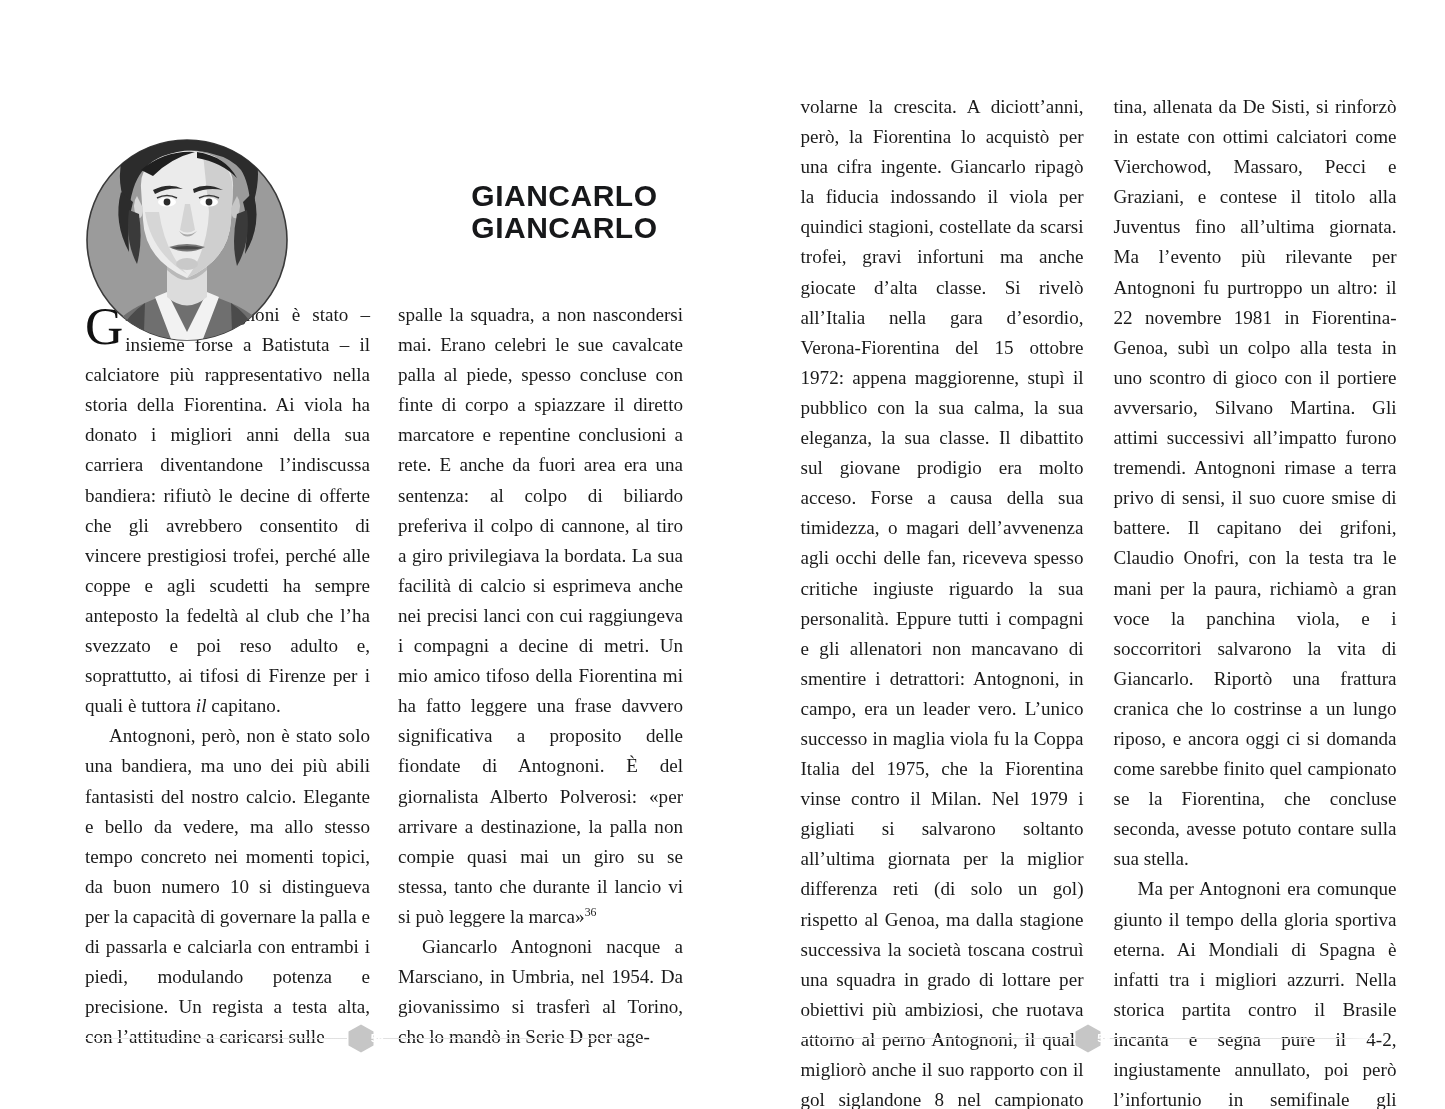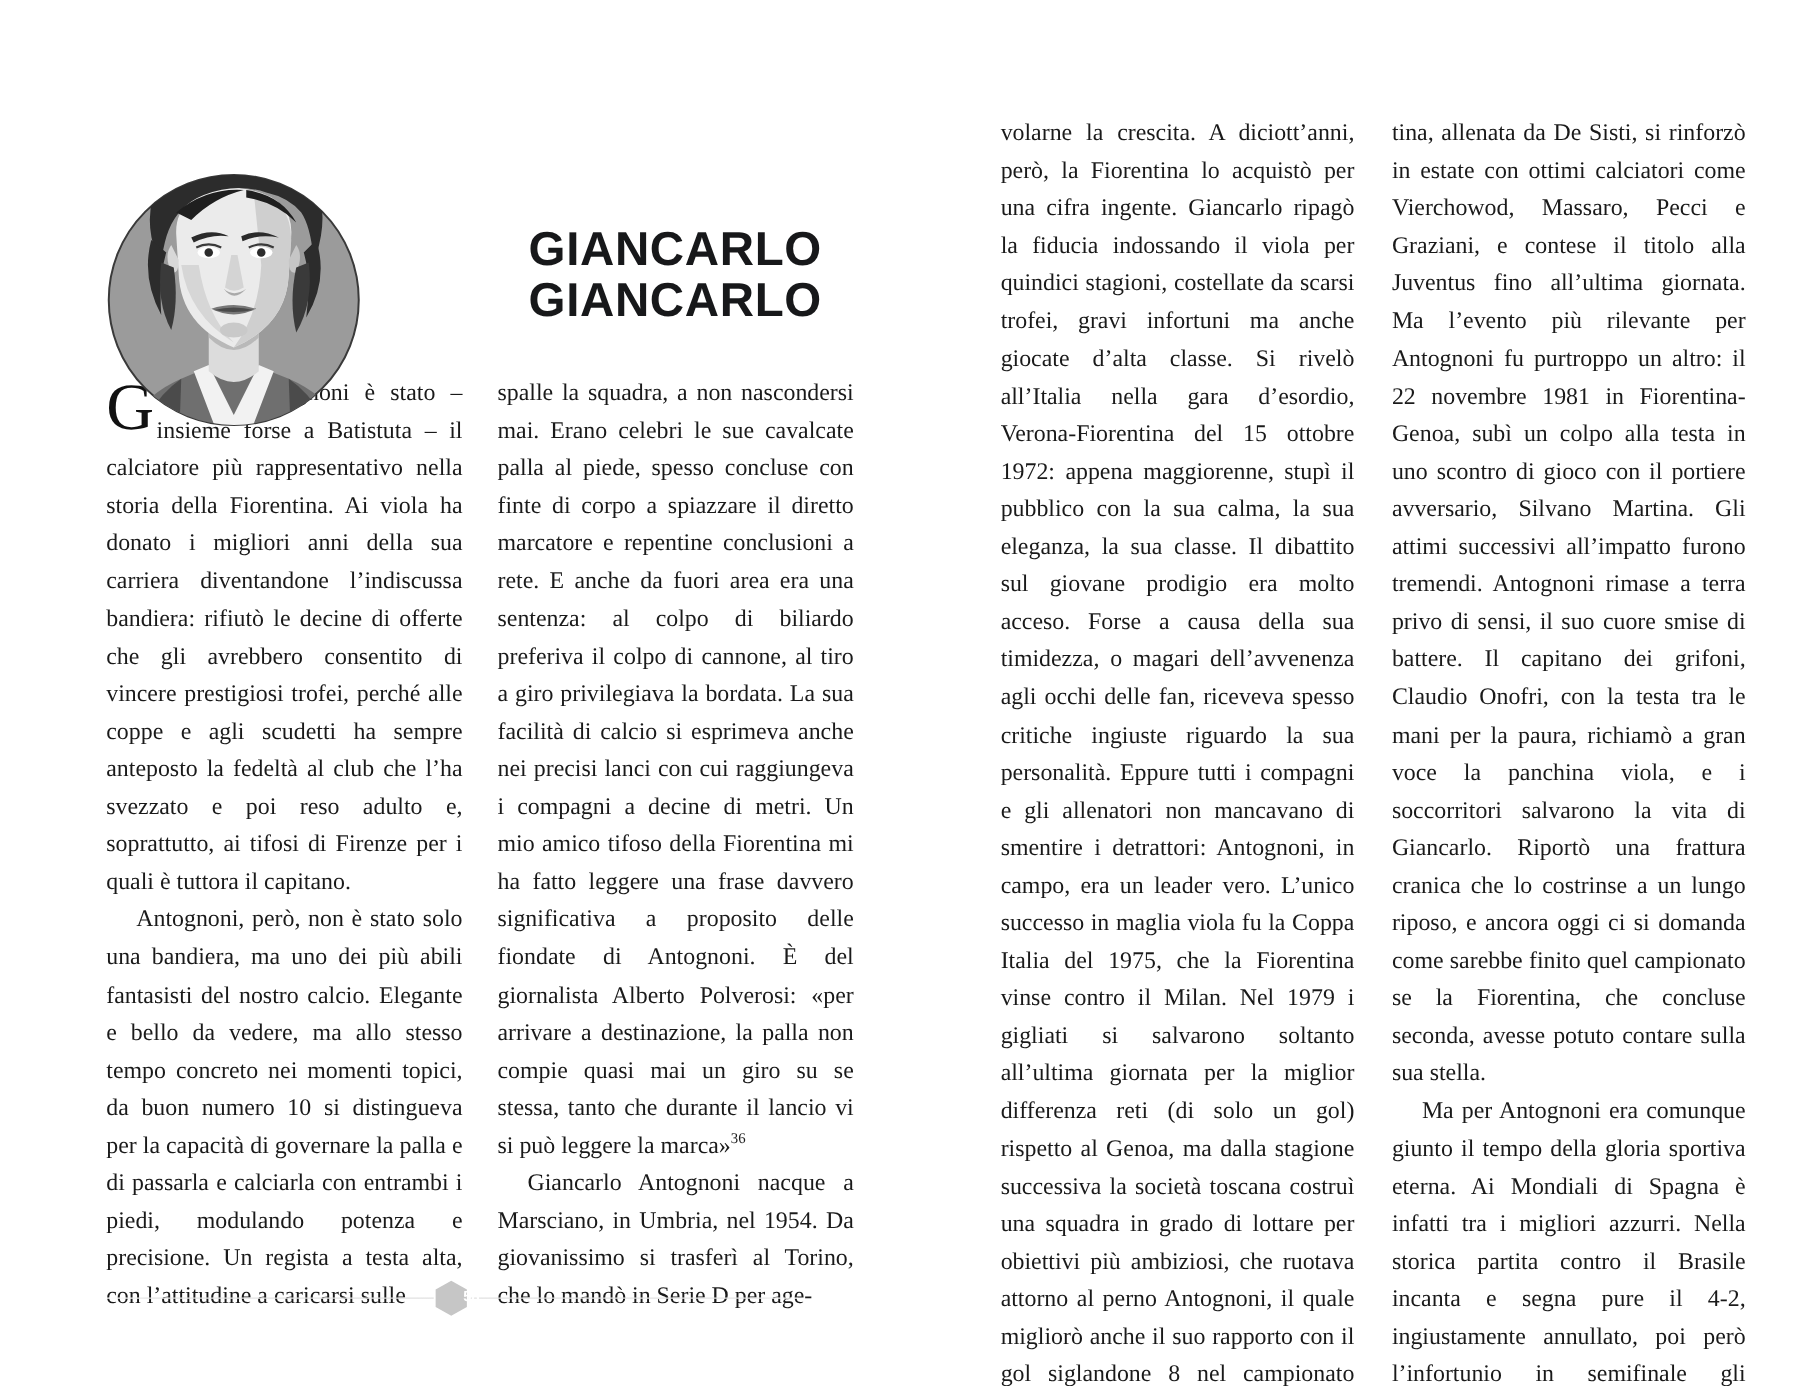--- a/index.html
+++ b/index.html
@@ -54,21 +54,21 @@
   .title-block {
     flex: 1 1 auto;
     text-align: right;
     padding-top: 88px;
     padding-right: 2px;
   }
 
   .chapter-title {
     font-family: "Liberation Sans", sans-serif;
     font-weight: bold;
-    font-size: 38px;
+    font-size: 30px;
     letter-spacing: 0.5px;
     line-height: 1.08;
     color: #17181a;
     margin: 0;
   }
   .chapter-title .ln { display: block; }
 
   .chapter-subtitle {
     font-family: "Liberation Serif", serif;
     font-style: italic;
@@ -103,21 +103,21 @@
     float: left;
     font-family: "Liberation Serif", serif;
     font-size: 53px;
     line-height: 44px;
     padding: 2px 2px 0 0;
     margin-top: 2px;
     font-weight: normal;
     color: #111;
   }
 
-  .it { }
+  .it { font-style: italic; }
   sup.fn { font-size: 0.62em; vertical-align: super; line-height: 0; }
 
   
   .footer {
     position: absolute;
     left: 0;
     right: 0;
     bottom: 58px;
     height: 26px;
     display: flex;
@@ -267,15 +267,25 @@
       <div class="col">
         <p class="first">volarne la crescita. A diciott’anni, però, la Fiorentina lo acquistò per una cifra ingente. Giancarlo ripagò la fiducia indossando il viola per quindici stagioni, costellate da scarsi trofei, gravi infortuni ma anche giocate d’alta classe. Si rivelò all’Italia nella gara d’esordio, Verona-Fiorentina del 15 ottobre 1972: appena maggiorenne, stupì il pubblico con la sua calma, la sua eleganza, la sua classe. Il dibattito sul giovane prodigio era molto acceso. Forse a causa della sua timidezza, o magari dell’avvenenza agli occhi delle fan, riceveva spesso critiche ingiuste riguardo la sua personalità. Eppure tutti i compagni e gli allenatori non mancavano di smentire i detrattori: Antognoni, in campo, era un leader vero. L’unico successo in maglia viola fu la Coppa Italia del 1975, che la Fiorentina vinse contro il Milan. Nel 1979 i gigliati si salvarono soltanto all’ultima giornata per la miglior differenza reti (di solo un gol) rispetto al Genoa, ma dalla stagione successiva la società toscana costruì una squadra in grado di lottare per obiettivi più ambiziosi, che ruotava attorno al perno Antognoni, il quale migliorò anche il suo rapporto con il gol siglandone 8 nel campionato 1979-80 e 9 nel successivo.</p>
 
       </div>
       <div class="col">
         <p class="first">tina, allenata da De Sisti, si rinforzò in estate con ottimi calciatori come Vierchowod, Massaro, Pecci e Graziani, e contese il titolo alla Juventus fino all’ultima giornata. Ma l’evento più rilevante per Antognoni fu purtroppo un altro: il 22 novembre 1981 in Fiorentina-Genoa, subì un colpo alla testa in uno scontro di gioco con il portiere avversario, Silvano Martina. Gli attimi successivi all’impatto furono tremendi. Antognoni rimase a terra privo di sensi, il suo cuore smise di battere. Il capitano dei grifoni, Claudio Onofri, con la testa tra le mani per la paura, richiamò a gran voce la panchina viola, e i soccorritori salvarono la vita di Giancarlo. Riportò una frattura cranica che lo costrinse a un lungo riposo, e ancora oggi ci si domanda come sarebbe finito quel campionato se la Fiorentina, che concluse seconda, avesse potuto contare sulla sua stella.</p>
         <p>Ma per Antognoni era comunque giunto il tempo della gloria sportiva eterna. Ai Mondiali di Spagna è infatti tra i migliori azzurri. Nella storica partita contro il Brasile incanta e segna pure il 4-2, ingiustamente annullato, poi però l’infortunio in semifinale gli preclude la finale di Madrid. Antognoni divenne campione del mondo dalla tribuna, coronando un’ottima carriera in Nazionale tra il 1974 e il</p>
       </div>
     </div>
 
+    <div class="footer">
+      <div class="rule left"></div>
+      <div class="hexbadge">
+        <svg viewBox="0 0 26 29" xmlns="http://www.w3.org/2000/svg" aria-hidden="true">
+          <polygon points="13,0.5 25.5,7.5 25.5,21.5 13,28.5 0.5,21.5 0.5,7.5" fill="#c6c6c6"></polygon>
+        </svg>
+        <span class="pagenum">59</span>
+      </div>
+      <div class="rule right"></div>
+    </div>
   </div>
 
 </div>
 
 </body></html>

